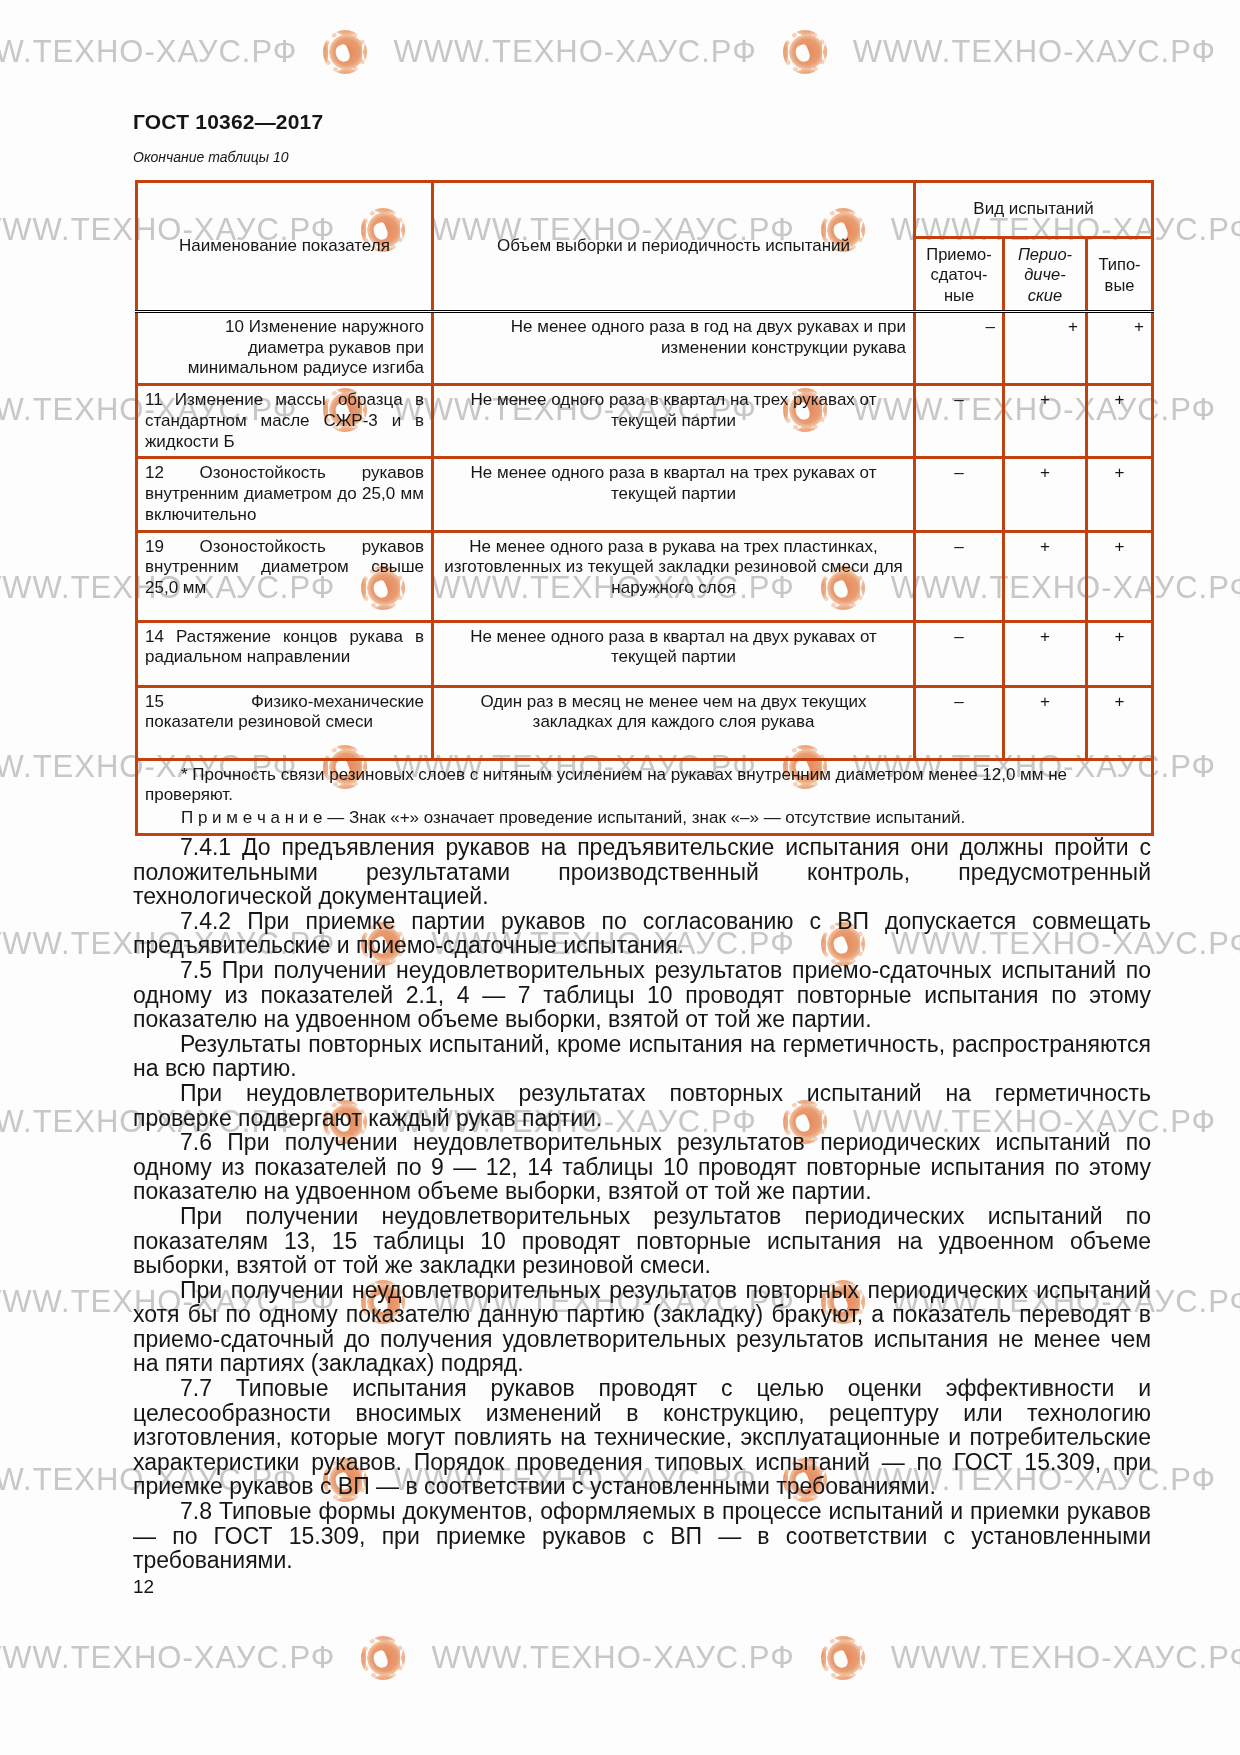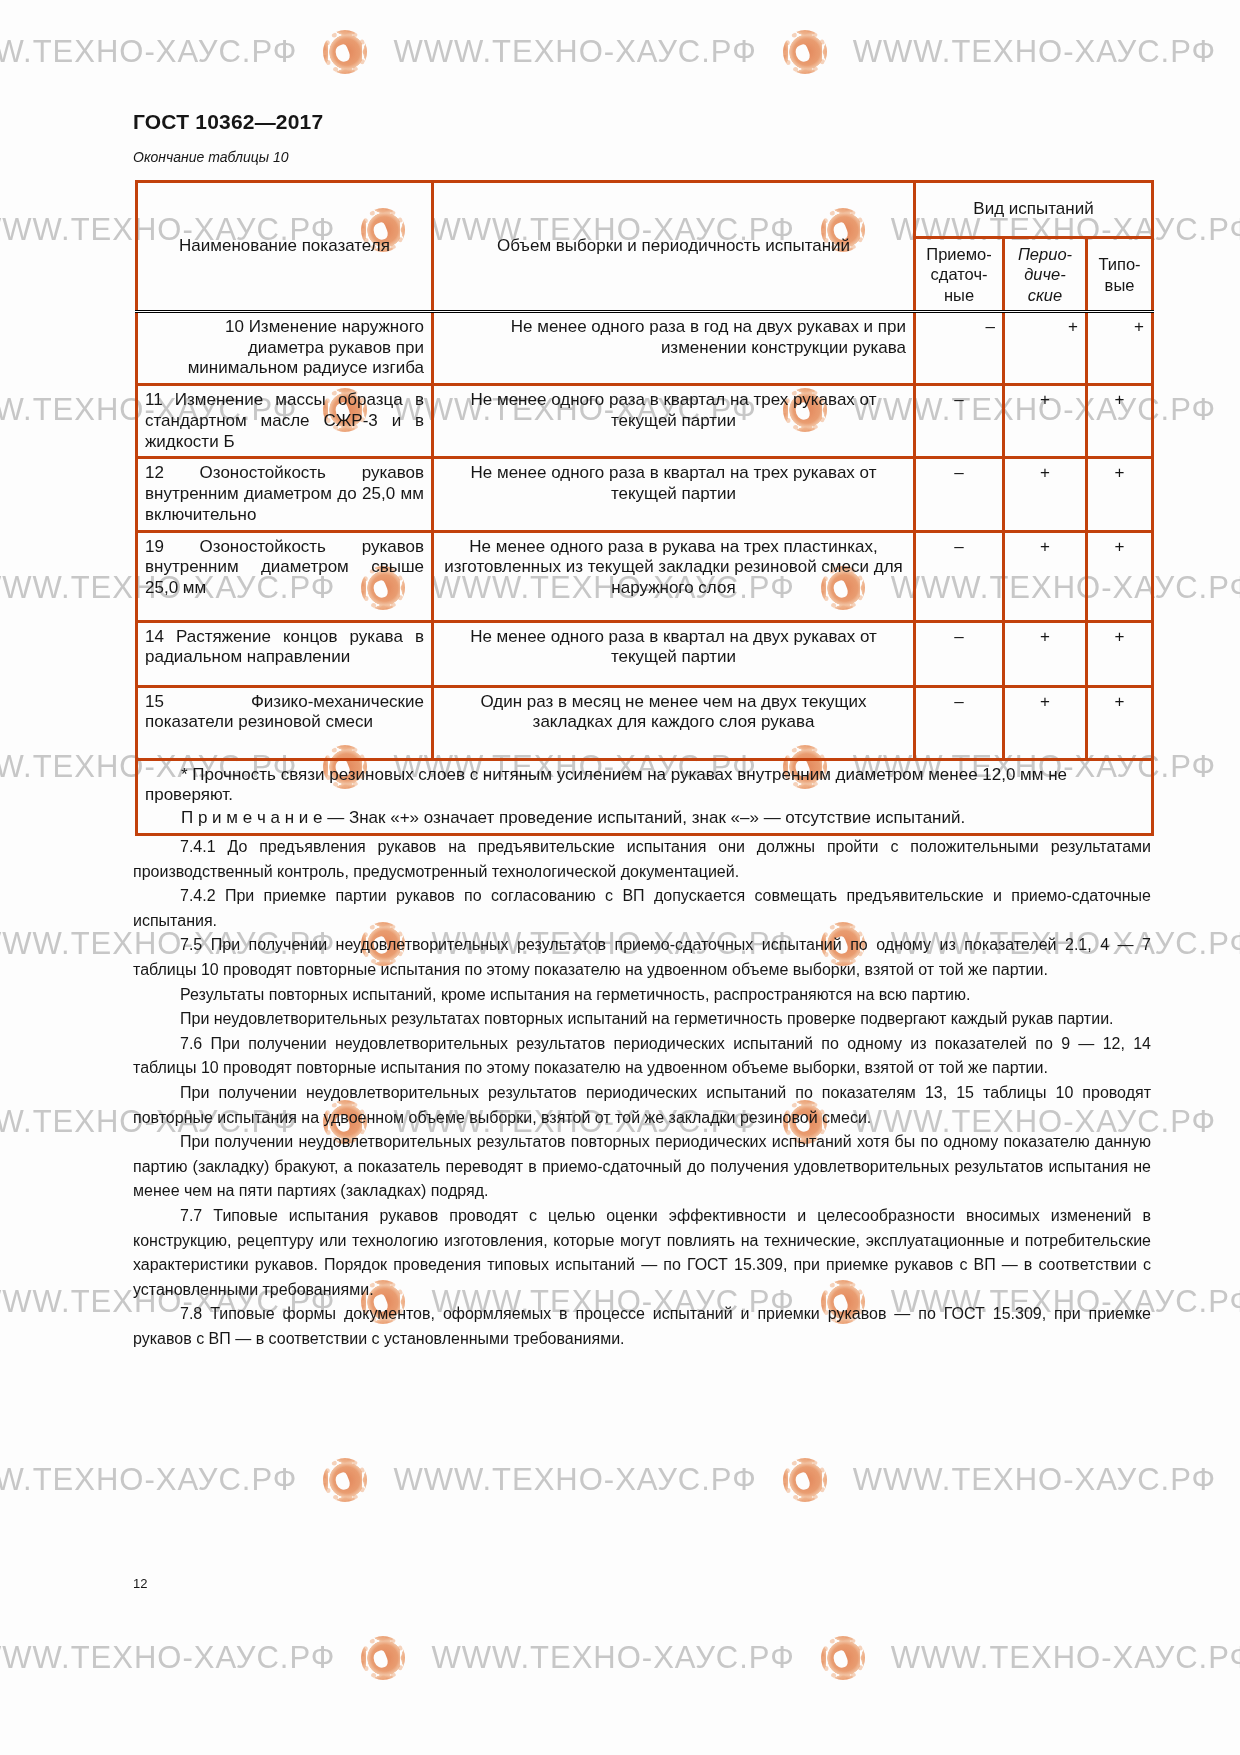--- a/index.html
+++ b/index.html
@@ -81,28 +81,28 @@
   td.c-name{text-align:justify;}
   td.c-scope{text-align:center;}
   td.c-mark{text-align:center;padding-top:7px;}
   tfoot td{padding:6px 10px 8px 10px;}
   .fnote{margin:0;text-indent:36px;text-align:left;}
   .tnote{margin:2px 0 0 0;text-indent:36px;text-align:left;}
 
   
   .paragraphs{
     position:absolute;left:133px;top:835px;width:1018px;
-    font-size:16px;line-height:24.6px;
+    font-size:23px;line-height:24.6px;
     text-align:justify;
   }
   .paragraphs p{margin:0;text-indent:47px;}
 
   .page-number{
     position:absolute;left:133px;top:1576px;
-    font-size:13px;
+    font-size:19px;
     text-align:right;
   }
 </style>
 </head>
 <body>
 
 <div class="page">
 
   <div class="wm-layer">
       <div class="wm-row" style="top: 30px; left: -66px;">

